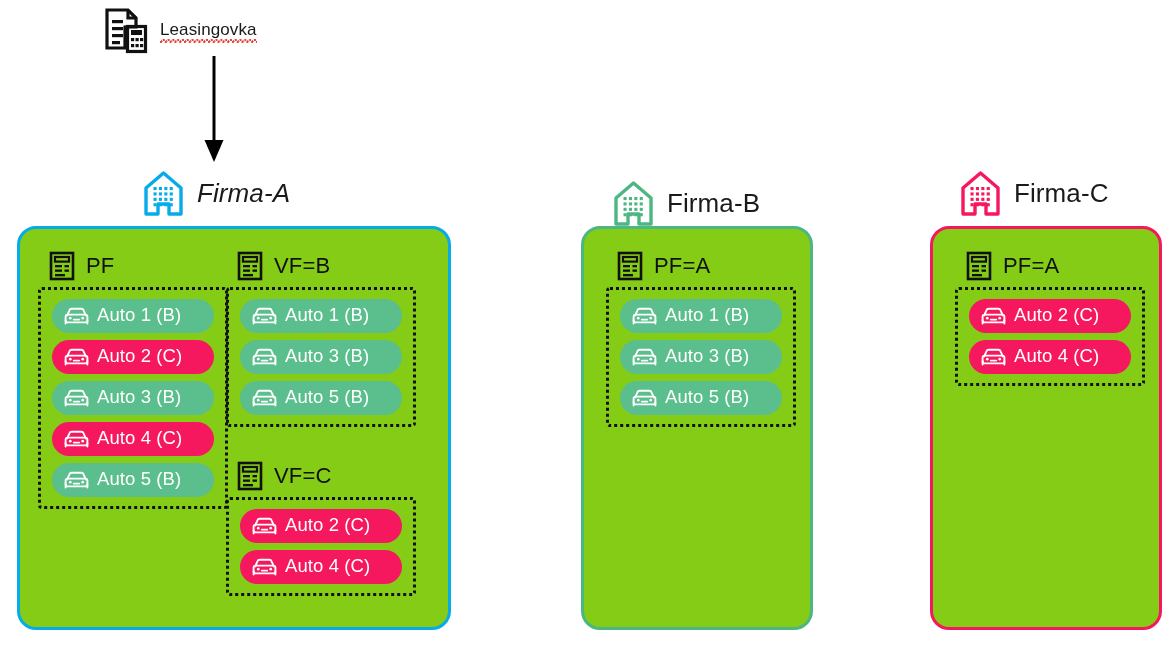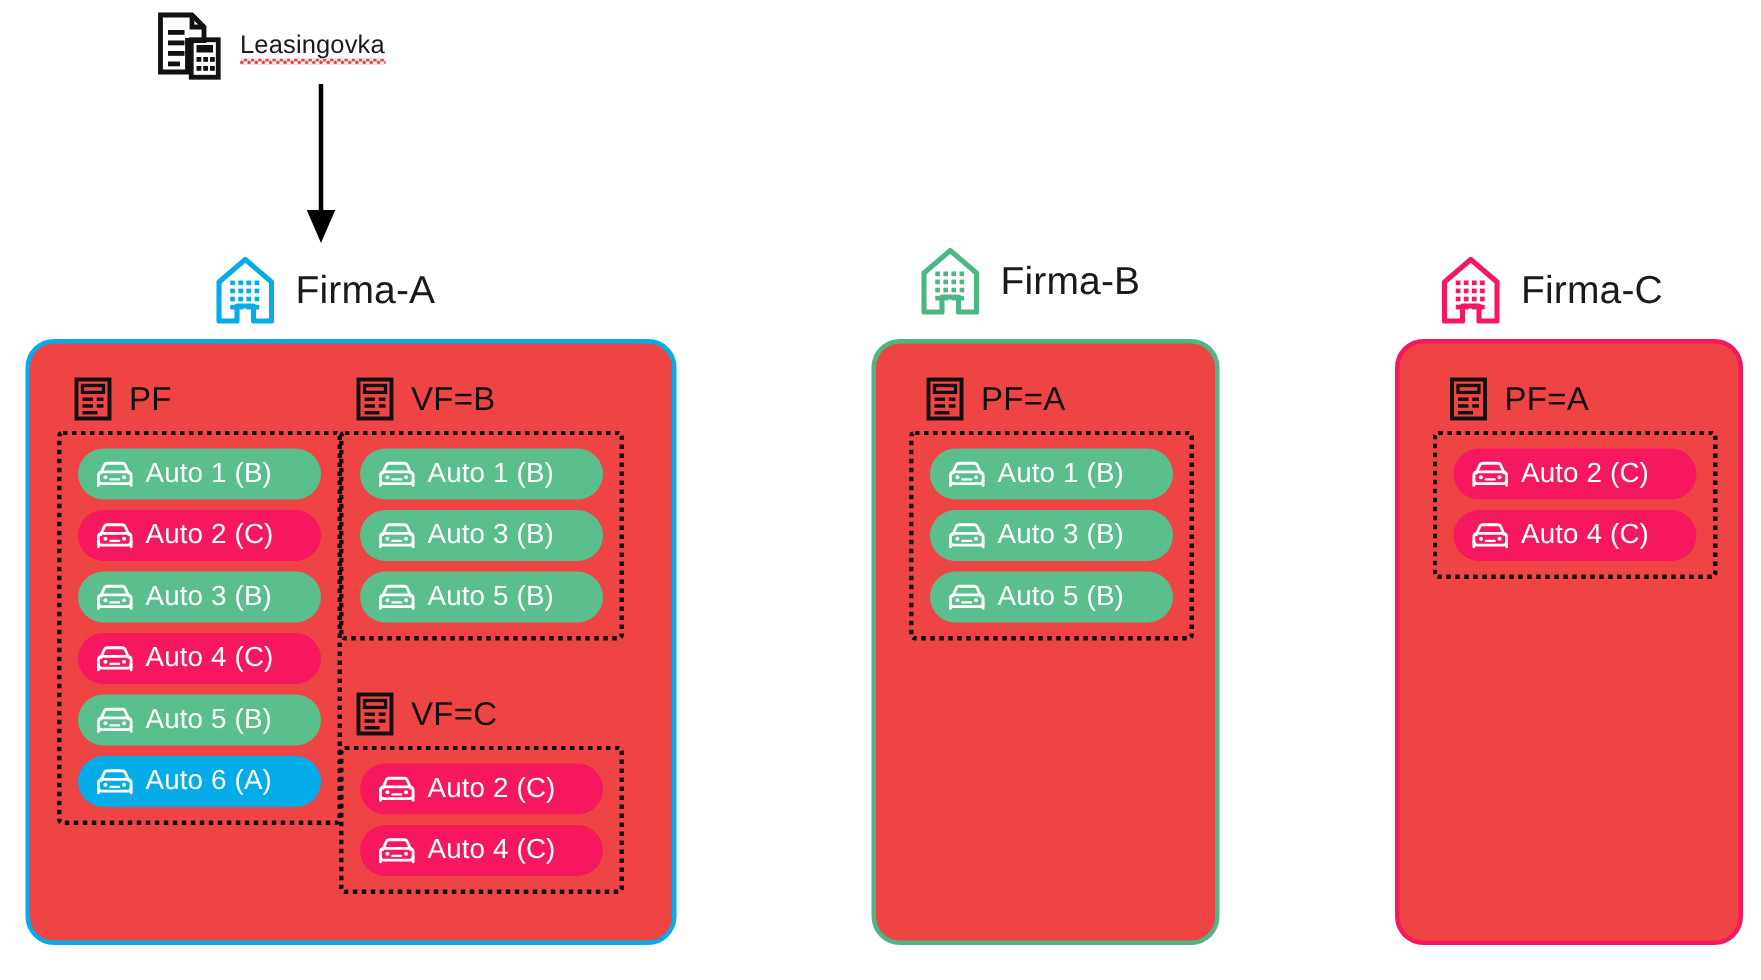--- a/index.html
+++ b/index.html
@@ -65,21 +65,21 @@
     color: #1a1a1a;
     white-space: nowrap;
     letter-spacing: 0.1px;
   }
   .building-icon { width: 41px; height: 47px; display: block; }
 
   
   .panel {
     position: absolute;
     box-sizing: border-box;
-    background: #ef4444;
+    background: #84cc16;
     border: 3px solid #000;
     border-radius: 19px;
   }
 
   
   .section { position: absolute; }
   .section-head {
     display: flex;
     align-items: center;
     gap: 11px;
@@ -151,21 +151,21 @@
   </div>
 
   <span class="arrow">
     <svg width="36" height="110" viewBox="0 0 36 110">
       <line x1="18" y1="0" x2="18" y2="88" stroke="#000" stroke-width="3"></line>
       <path d="M18 106 L8.5 84 L27.5 84 Z" fill="#000"></path>
     </svg>
   </span>
 
   <div id="companies-layer">
-      <div class="firm-header" style="left: 143px; top: 170px;">
+      <div class="firm-header" style="left: 143px; top: 170px; font-style: italic;">
         <span>
           <svg class="building-icon" viewBox="0 0 41 47">
             <path d="M3 18 L20.5 3 L38 18 V44 H26 V34 H15 V44 H3 Z" fill="none" stroke="#06ACE8" stroke-width="3.4" stroke-linejoin="round"></path>
             <rect x="10.5" y="17" width="3.1" height="3.1" fill="#06ACE8"></rect>
             <rect x="15.9" y="17" width="3.1" height="3.1" fill="#06ACE8"></rect>
             <rect x="21.3" y="17" width="3.1" height="3.1" fill="#06ACE8"></rect>
             <rect x="26.700000000000003" y="17" width="3.1" height="3.1" fill="#06ACE8"></rect>
             <rect x="10.5" y="22.4" width="3.1" height="3.1" fill="#06ACE8"></rect>
             <rect x="15.9" y="22.4" width="3.1" height="3.1" fill="#06ACE8"></rect>
             <rect x="21.3" y="22.4" width="3.1" height="3.1" fill="#06ACE8"></rect>
@@ -257,33 +257,20 @@
                   <path d="M3.2 8.4 L5.4 3.3 C5.8 2.3 6.6 1.8 7.6 1.8 H17.4 C18.4 1.8 19.2 2.3 19.6 3.3 L21.8 8.4" fill="none" stroke="#fff" stroke-width="1.9" stroke-linecap="round" stroke-linejoin="round"></path>
                   <rect x="1.6" y="7.6" width="21.8" height="7.8" rx="2.2" fill="none" stroke="#fff" stroke-width="1.9"></rect>
                   <path d="M1.6 13.2 V16.6 M23.4 13.2 V16.6" stroke="#fff" stroke-width="1.9" stroke-linecap="round"></path>
                   <circle cx="6.3" cy="11.2" r="1.35" fill="#fff"></circle>
                   <circle cx="18.7" cy="11.2" r="1.35" fill="#fff"></circle>
                   <path d="M9.6 12.6 h5.8" stroke="#fff" stroke-width="1.6" stroke-linecap="round"></path>
                 </svg>
               </span>
               <span class="chip-label">Auto 5 (B)</span>
             </div>
-            <div class="chip" style="background:#06ACE8">
-              <span>
-                <svg class="car-icon" viewBox="0 0 25 19">
-                  <path d="M3.2 8.4 L5.4 3.3 C5.8 2.3 6.6 1.8 7.6 1.8 H17.4 C18.4 1.8 19.2 2.3 19.6 3.3 L21.8 8.4" fill="none" stroke="#fff" stroke-width="1.9" stroke-linecap="round" stroke-linejoin="round"></path>
-                  <rect x="1.6" y="7.6" width="21.8" height="7.8" rx="2.2" fill="none" stroke="#fff" stroke-width="1.9"></rect>
-                  <path d="M1.6 13.2 V16.6 M23.4 13.2 V16.6" stroke="#fff" stroke-width="1.9" stroke-linecap="round"></path>
-                  <circle cx="6.3" cy="11.2" r="1.35" fill="#fff"></circle>
-                  <circle cx="18.7" cy="11.2" r="1.35" fill="#fff"></circle>
-                  <path d="M9.6 12.6 h5.8" stroke="#fff" stroke-width="1.6" stroke-linecap="round"></path>
-                </svg>
-              </span>
-              <span class="chip-label">Auto 6 (A)</span>
-            </div>
           </div>
         </div>
         <div class="section" style="left: 206px; top: 22px;">
           <div class="section-head">
             <span>
               <svg class="invoice-icon" viewBox="0 0 26 30">
                 <rect x="2" y="2" width="22" height="26" fill="none" stroke="#111" stroke-width="2.6"></rect>
                 <rect x="6" y="6" width="14" height="4.6" fill="none" stroke="#111" stroke-width="2.2"></rect>
                 <rect x="6" y="14" width="7" height="2.3" fill="#111"></rect>
                 <rect x="15.5" y="14" width="4.5" height="2.3" fill="#111"></rect>
@@ -374,21 +361,21 @@
                   <circle cx="6.3" cy="11.2" r="1.35" fill="#fff"></circle>
                   <circle cx="18.7" cy="11.2" r="1.35" fill="#fff"></circle>
                   <path d="M9.6 12.6 h5.8" stroke="#fff" stroke-width="1.6" stroke-linecap="round"></path>
                 </svg>
               </span>
               <span class="chip-label">Auto 4 (C)</span>
             </div>
           </div>
         </div>
       </div>
-      <div class="firm-header" style="left: 613px; top: 164px;">
+      <div class="firm-header" style="left: 613px; top: 180px;">
         <span>
           <svg class="building-icon" viewBox="0 0 41 47">
             <path d="M3 18 L20.5 3 L38 18 V44 H26 V34 H15 V44 H3 Z" fill="none" stroke="#4CB782" stroke-width="3.4" stroke-linejoin="round"></path>
             <rect x="10.5" y="17" width="3.1" height="3.1" fill="#4CB782"></rect>
             <rect x="15.9" y="17" width="3.1" height="3.1" fill="#4CB782"></rect>
             <rect x="21.3" y="17" width="3.1" height="3.1" fill="#4CB782"></rect>
             <rect x="26.700000000000003" y="17" width="3.1" height="3.1" fill="#4CB782"></rect>
             <rect x="10.5" y="22.4" width="3.1" height="3.1" fill="#4CB782"></rect>
             <rect x="15.9" y="22.4" width="3.1" height="3.1" fill="#4CB782"></rect>
             <rect x="21.3" y="22.4" width="3.1" height="3.1" fill="#4CB782"></rect>

